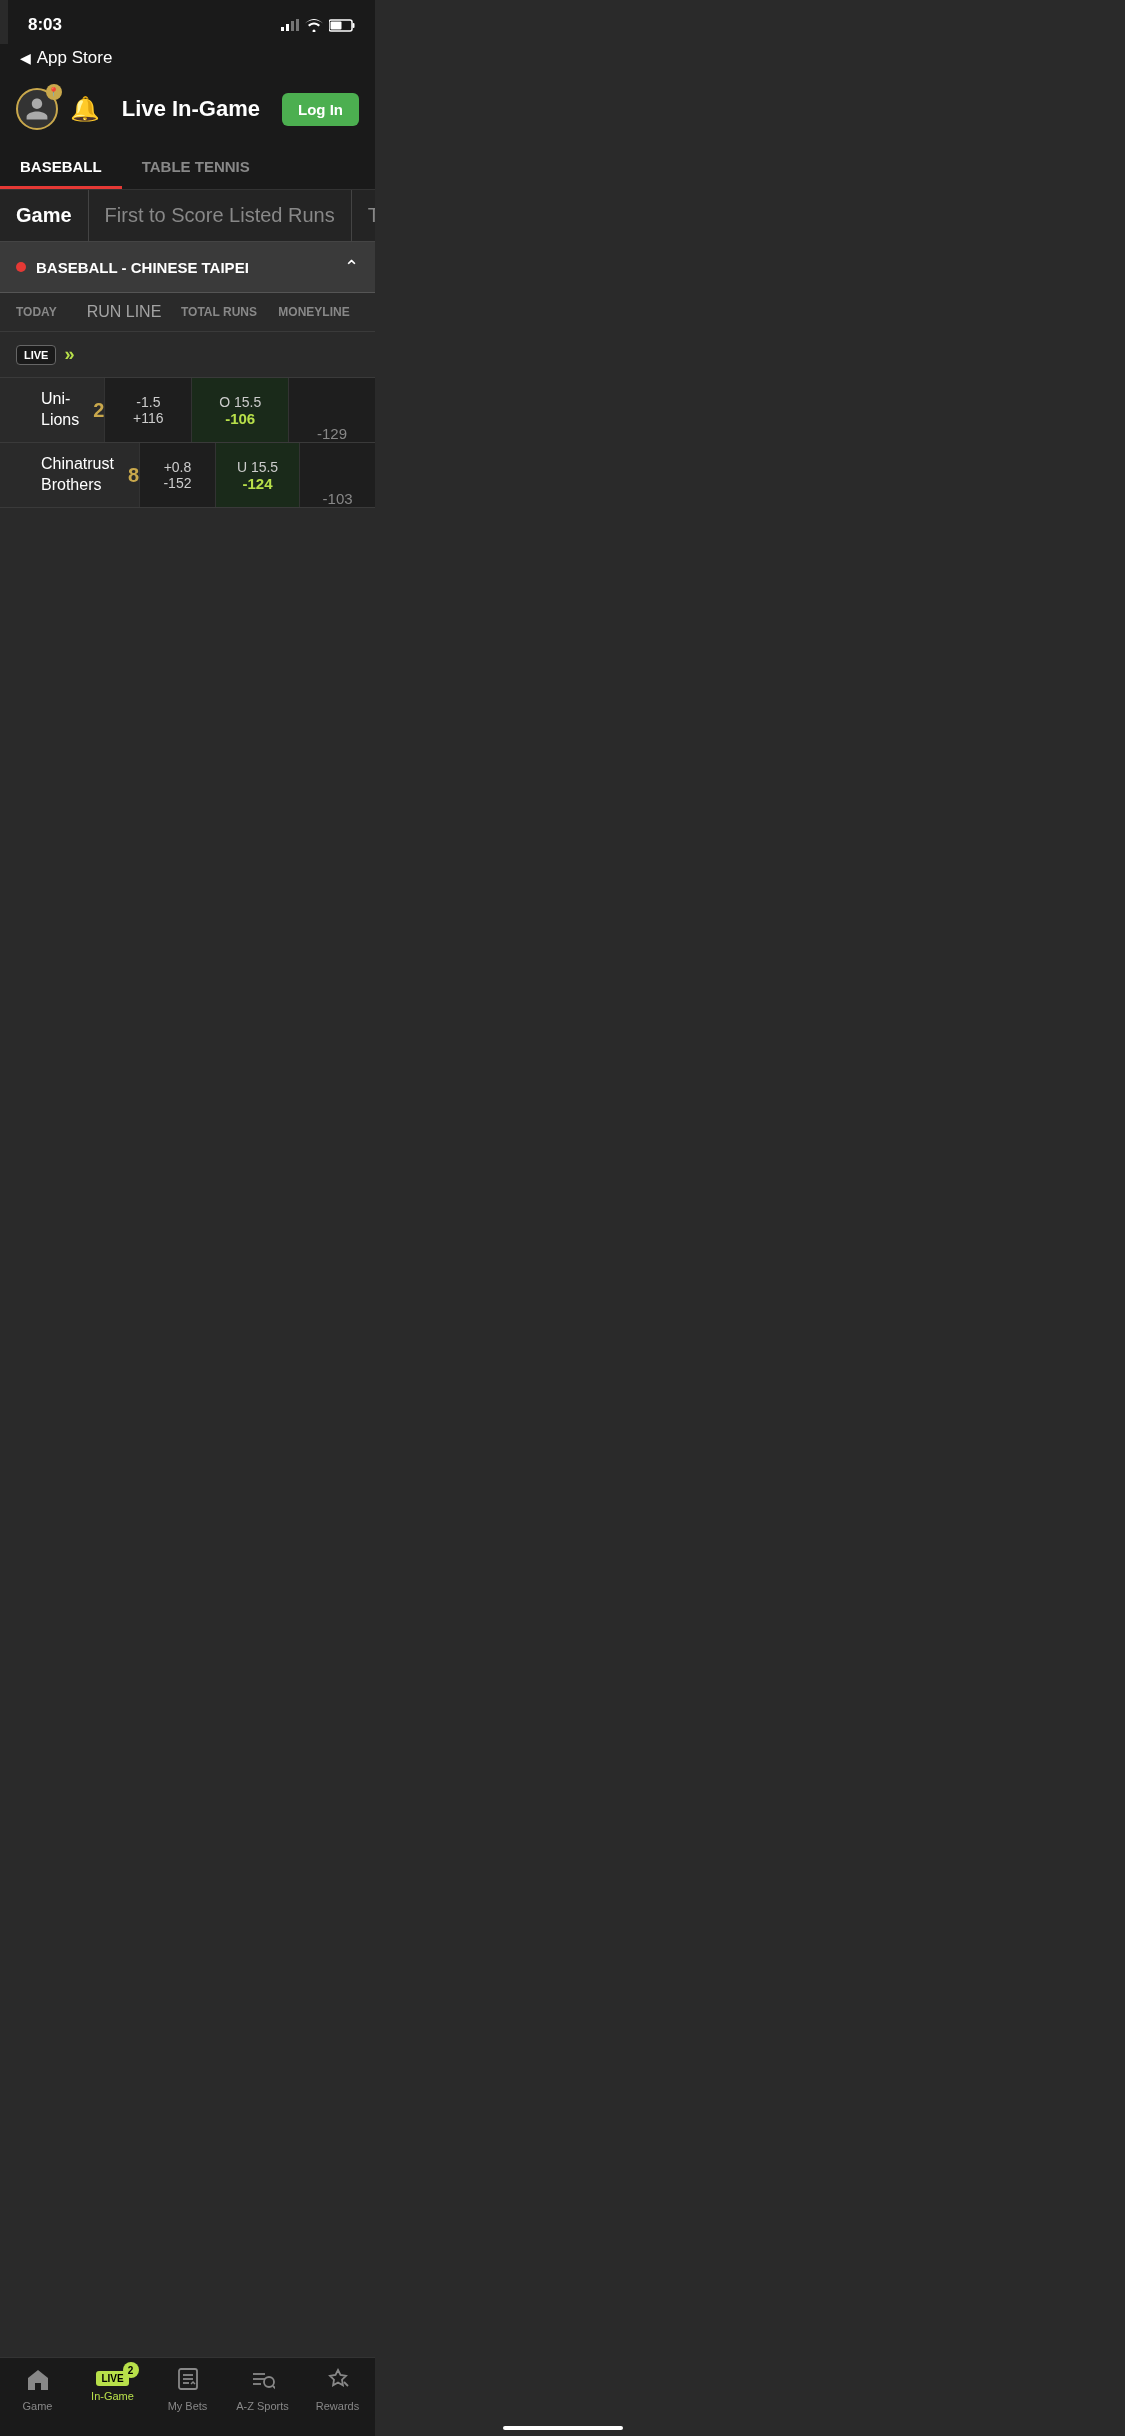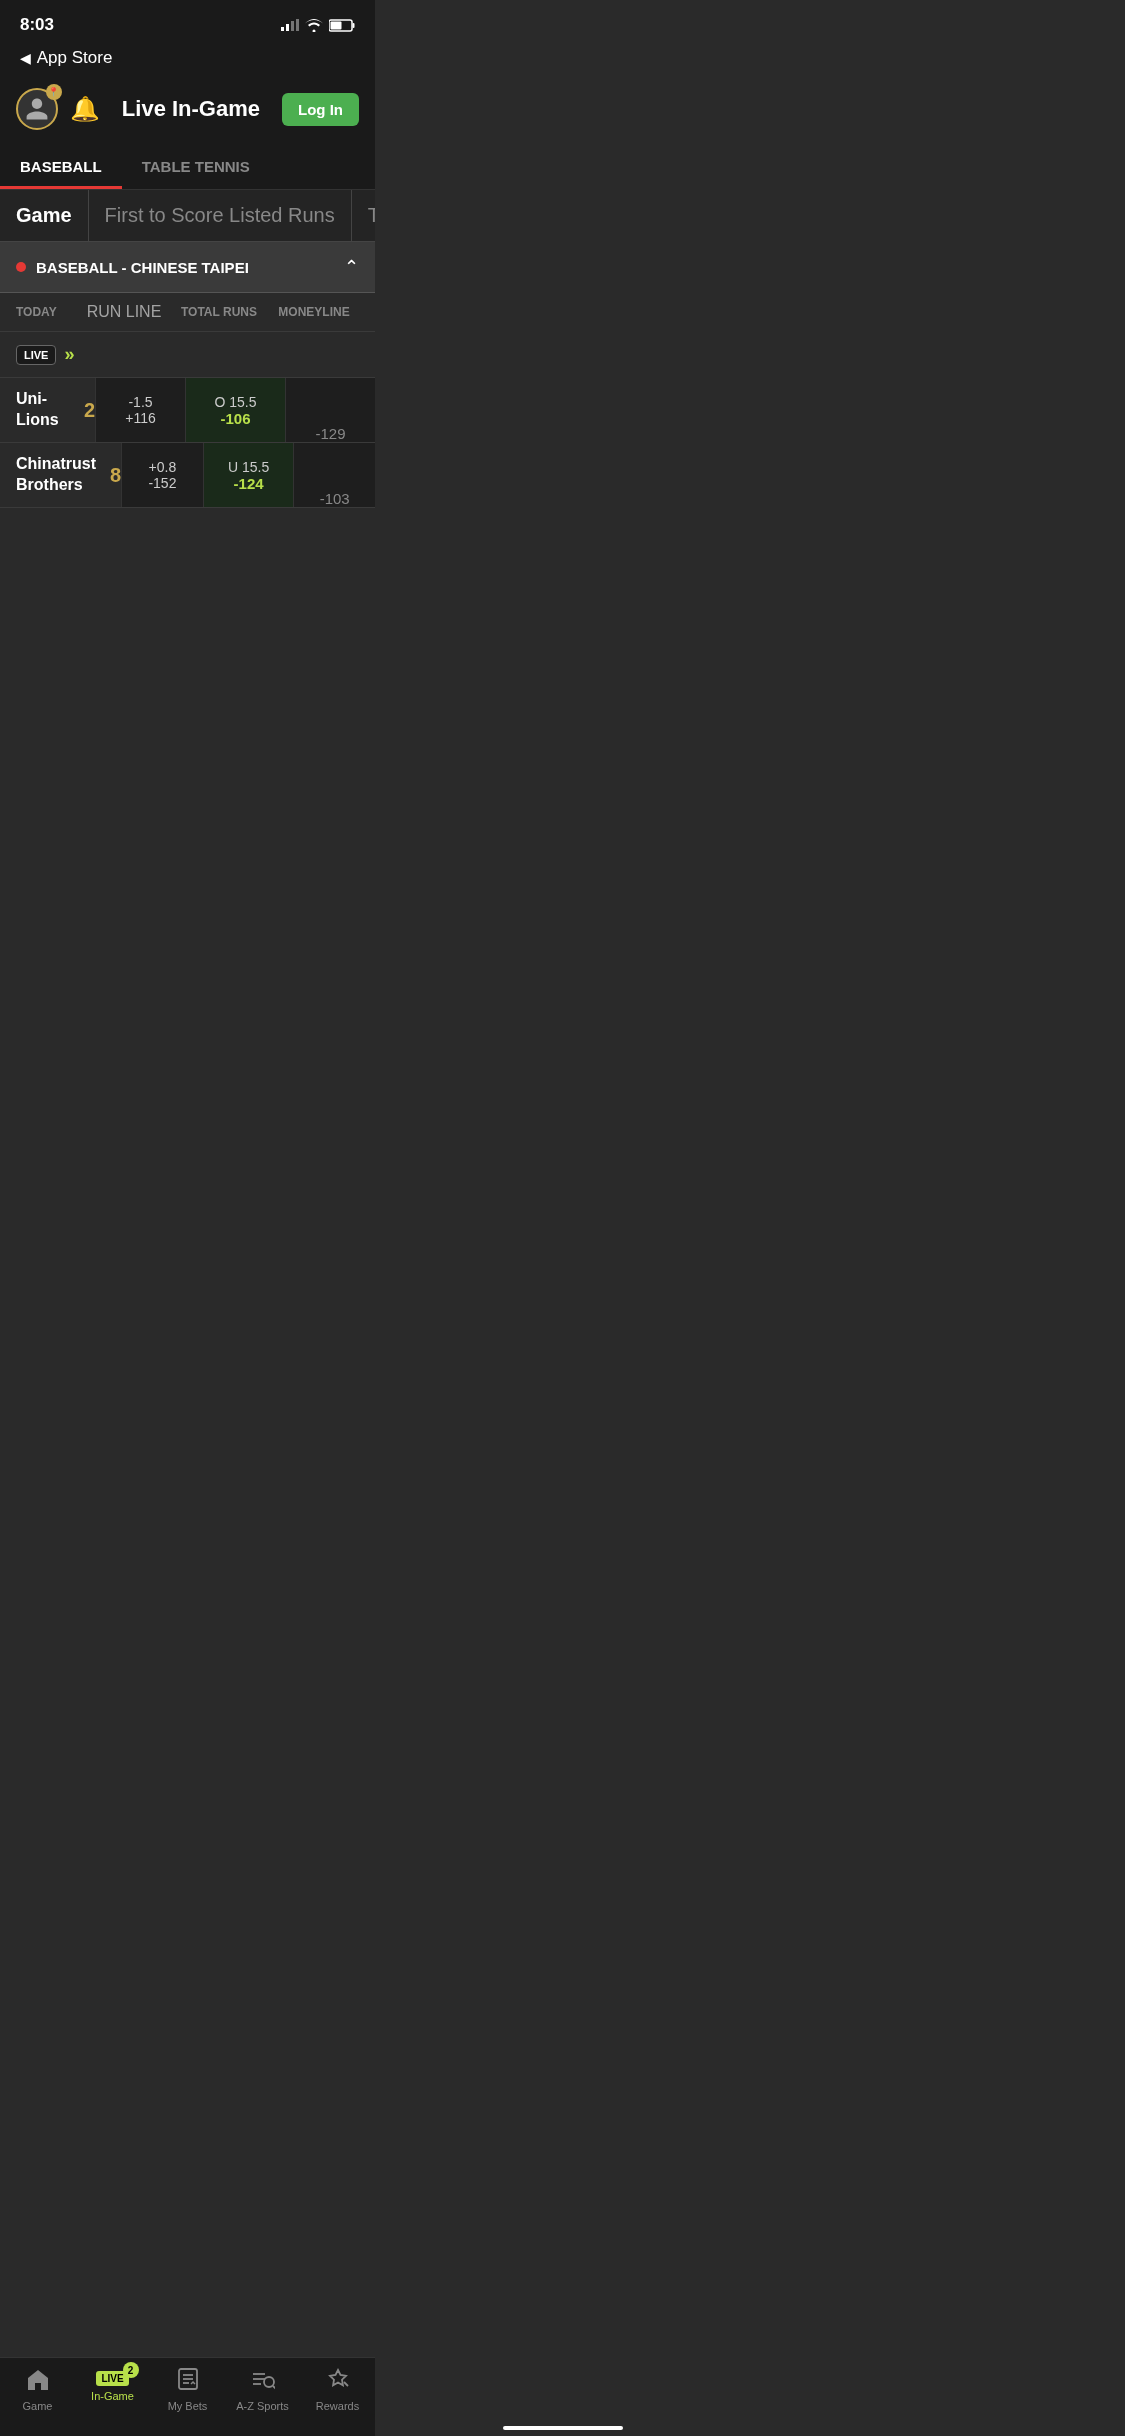--- a/index.html
+++ b/index.html
@@ -16,20 +16,21 @@
     }
 
     
     .status-bar {
       background: #1a1a1a;
       display: flex;
       justify-content: space-between;
       align-items: center;
       padding: 14px 20px 8px;
       height: 44px;
+      margin-left: 8px;
     }
     .status-time {
       font-size: 17px;
       font-weight: 600;
       color: #fff;
     }
     .status-icons {
       display: flex;
       align-items: center;
       gap: 6px;
@@ -276,23 +277,24 @@
       min-height: 64px;
     }
     .team-info {
       flex: 1;
       display: flex;
       align-items: center;
       gap: 14px;
     }
     .team-name {
       font-size: 16px;
-      font-weight: 700;
+      font-weight: 400;
       color: #fff;
       line-height: 1.3;
+      margin-left: 25px;
     }
     .team-score {
       font-size: 20px;
       font-weight: 700;
       color: #c9a84c;
     }
     .bet-cell {
       width: 90px;
       height: 64px;
       background: #1e1e1e;

